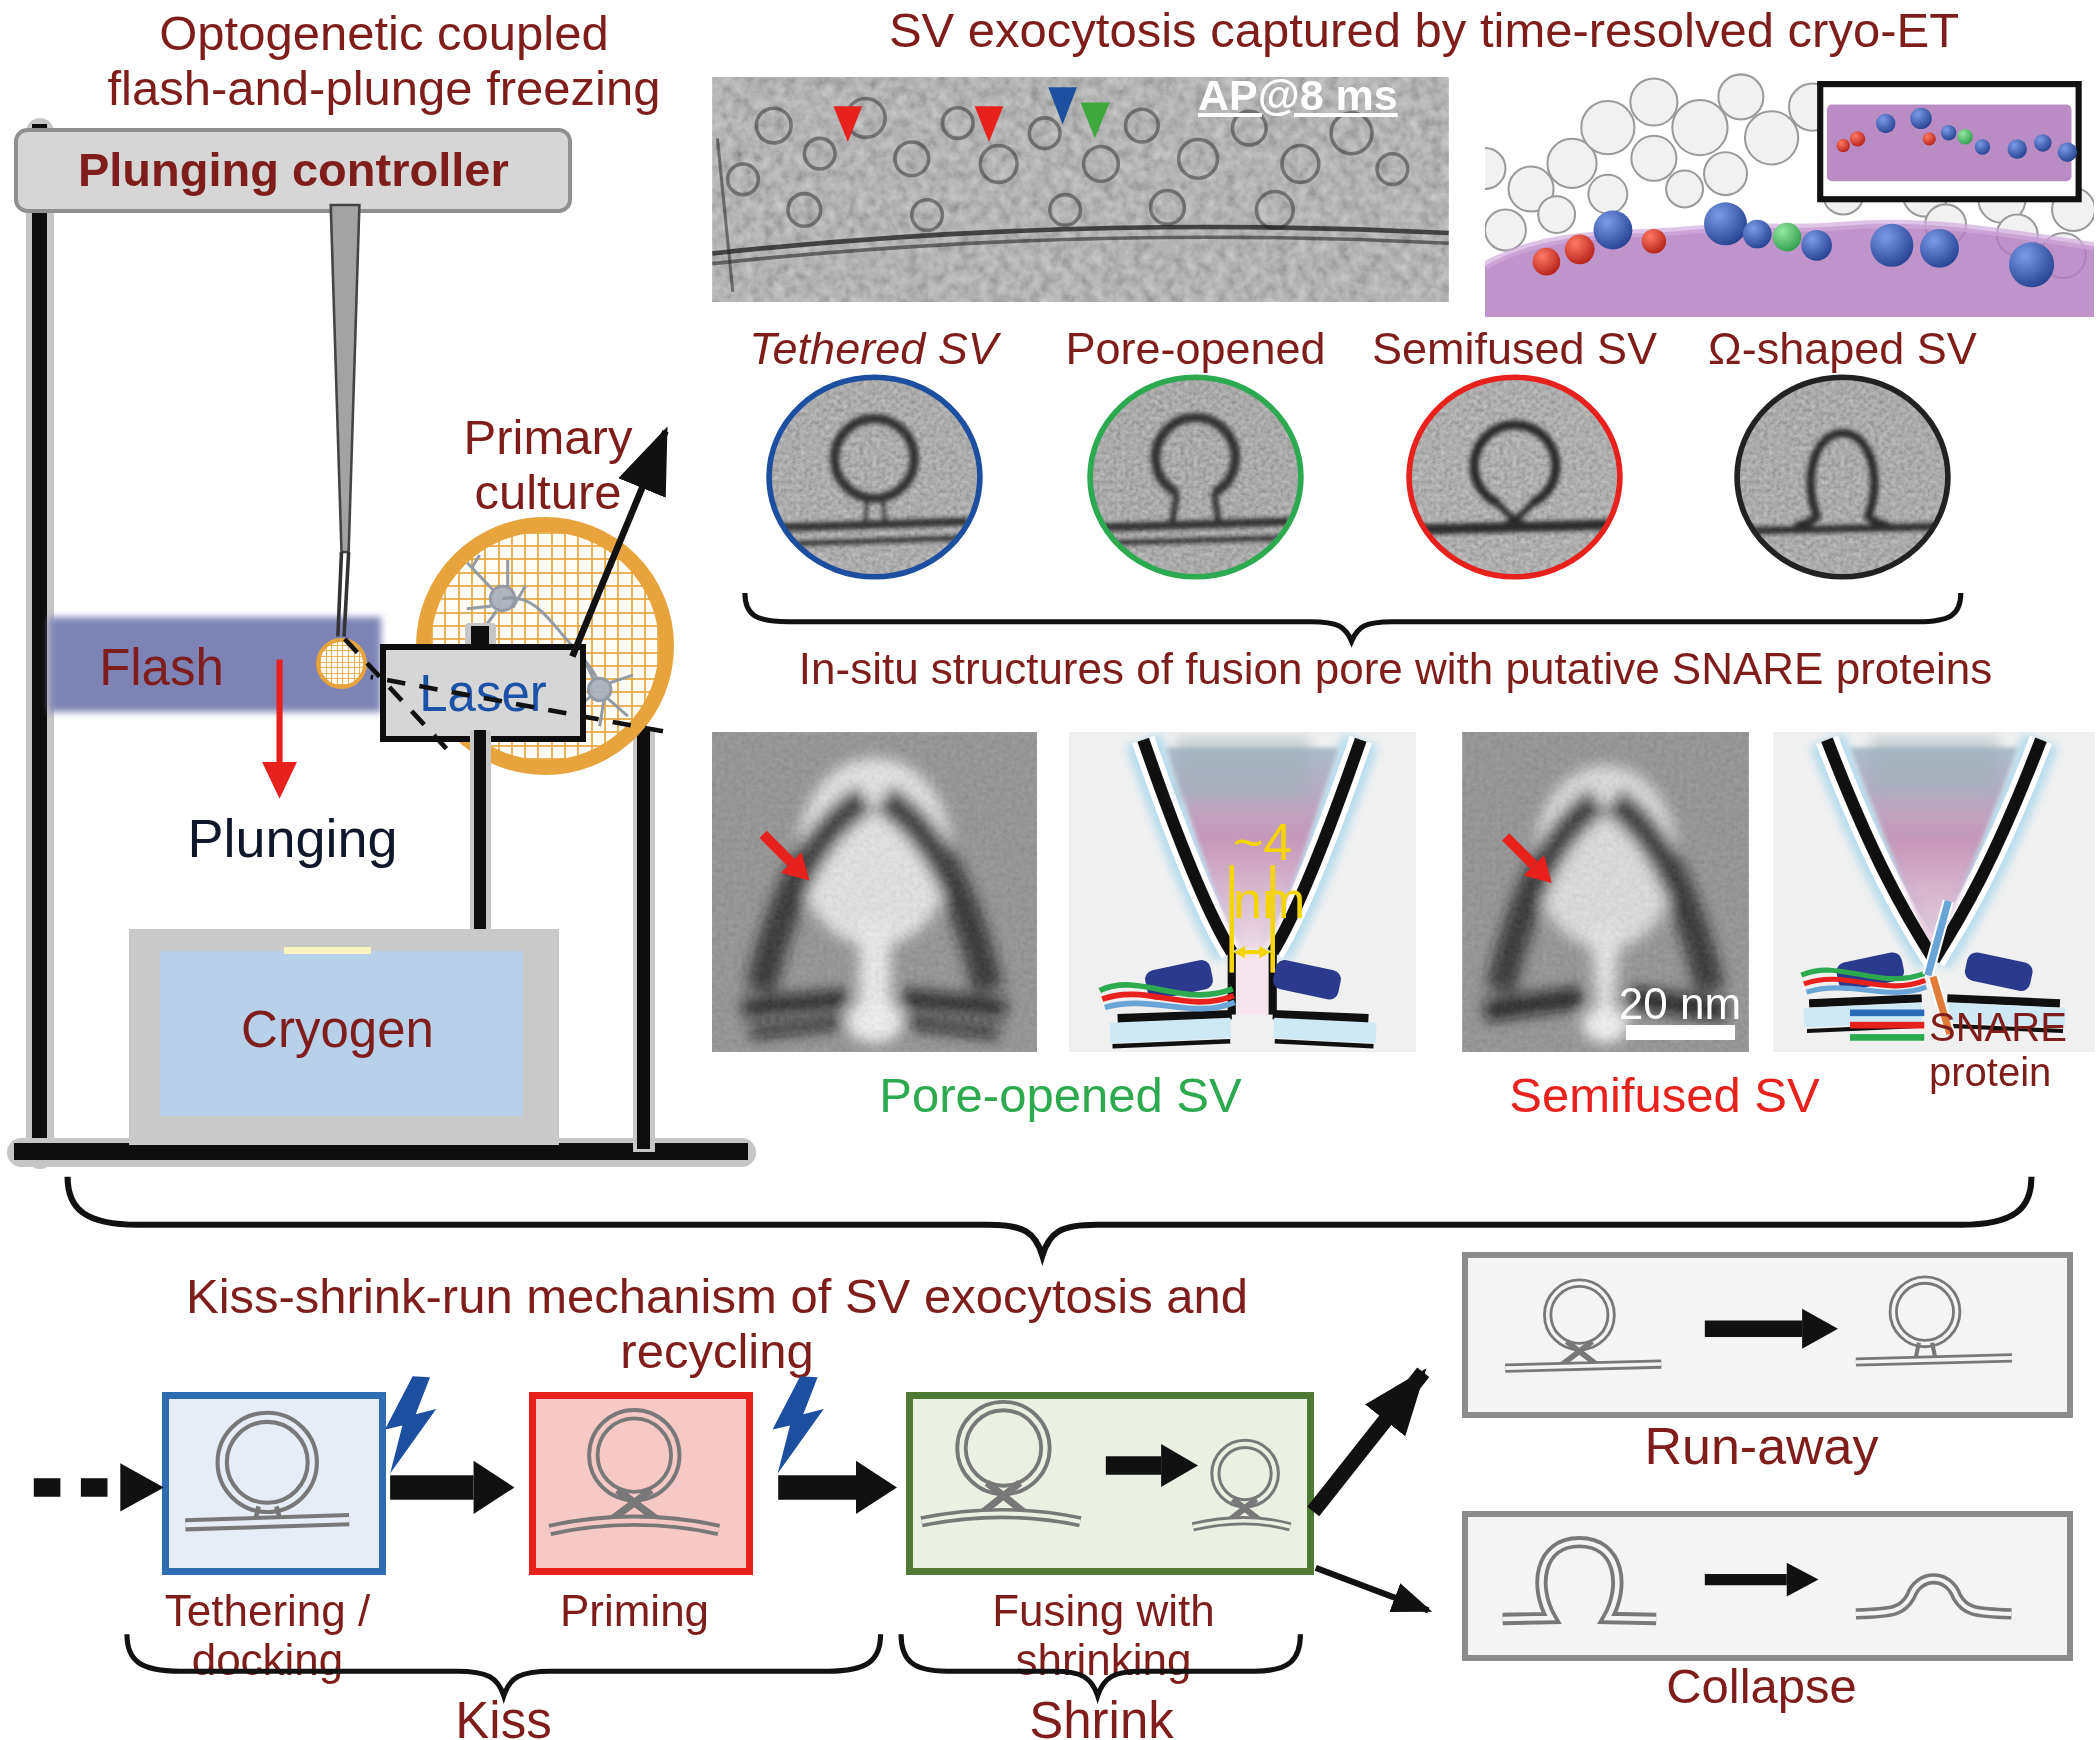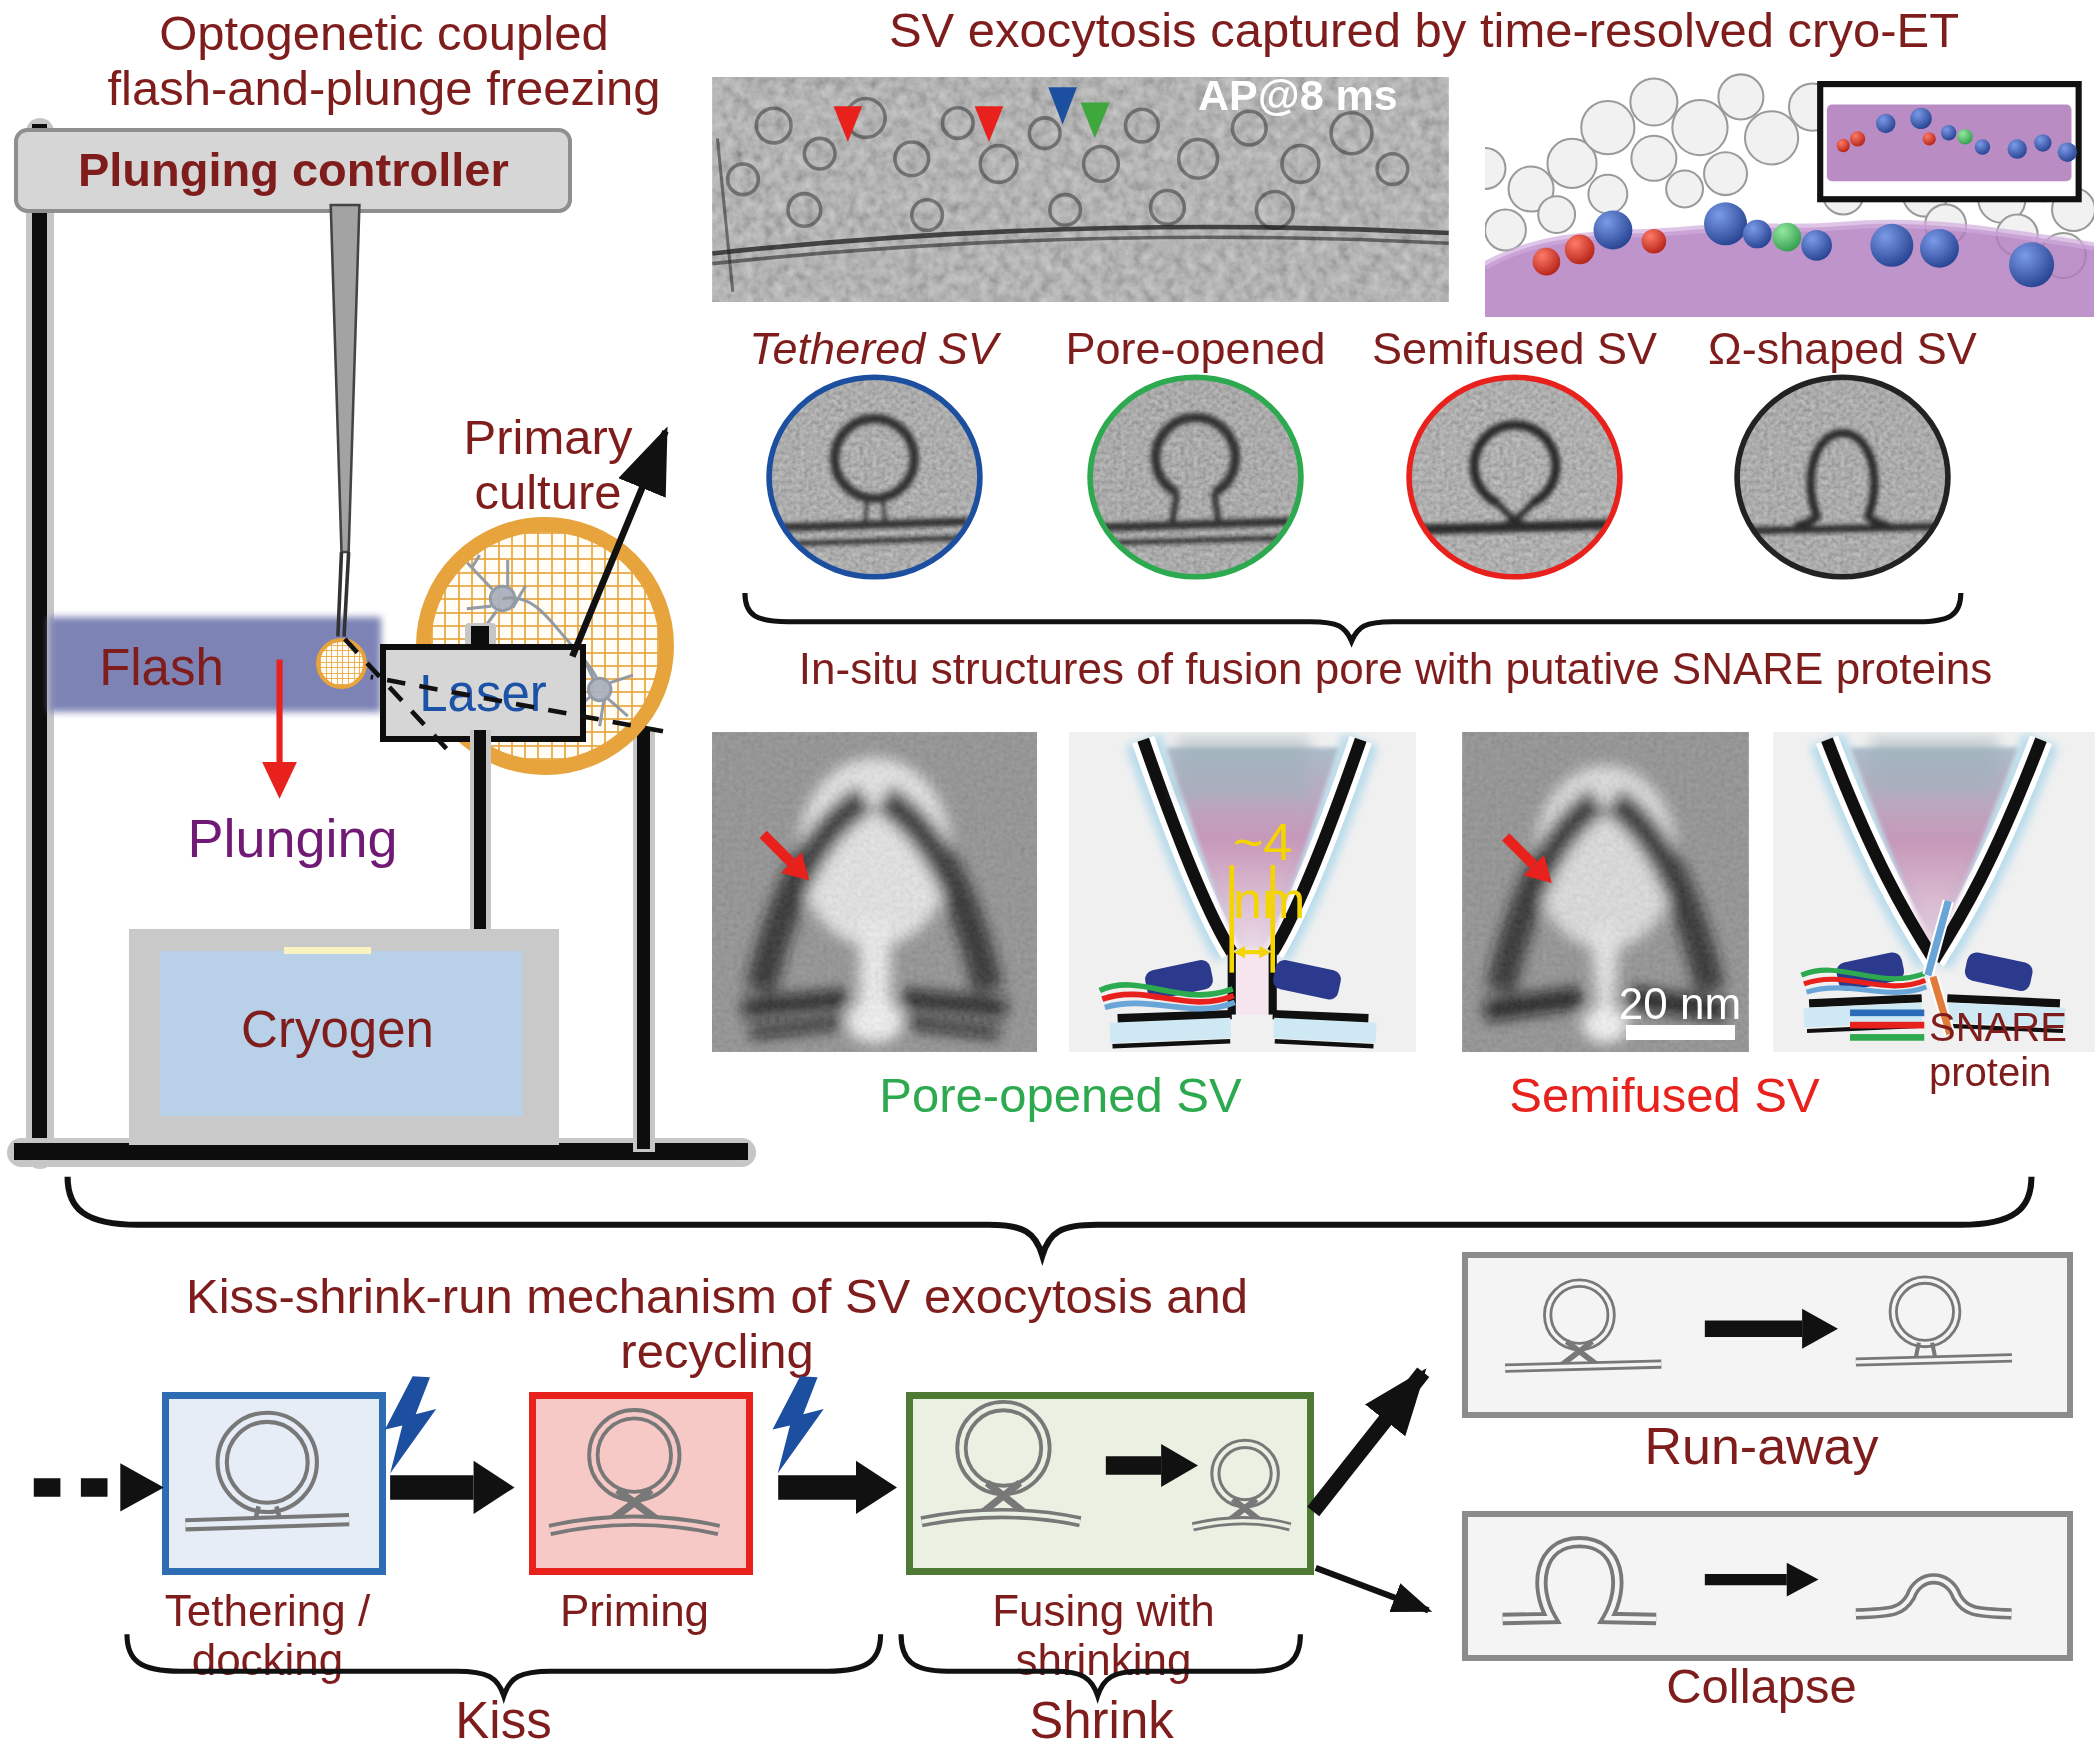--- a/index.html
+++ b/index.html
@@ -114,21 +114,21 @@
   <div class="abs gridmesh-fine" style="left:316px;top:638px;width:43px;height:43px;border:4.6px solid #e7a33c;border-radius:50%;"></div>
 
   <div class="abs" style="left:465px;top:623px;width:31px;height:23.6px;background:#c6c6c6;border-radius:4.1px;"></div>
   <div class="abs" style="left:471px;top:626px;width:18.4px;height:19.5px;background:#0d0d0d;"></div>
   <div class="abs" style="left:380px;top:644px;width:194px;height:86px;background:#d6d6d6;border:6.7px solid #0d0d0d;display:flex;align-items:center;justify-content:center;">
     <span style="font-size:51px;color:#1c53a8;">Laser</span>
   </div>
   <div class="abs" style="left:470px;top:730px;width:20.5px;height:415px;background:#c6c6c6;"></div>
   <div class="abs" style="left:474px;top:730px;width:12.3px;height:414px;background:#0d0d0d;"></div>
 
-  <div class="lbl" style="left:149px;top:808px;width:287px;font-size:54px;color:#701a75;">Plunging</div>
+  <div class="lbl" style="left:149px;top:808px;width:287px;font-size:54px;color:#0f172a;">Plunging</div>
 
   <div class="abs" style="left:129px;top:929px;width:430px;height:216px;background:#c9c9c9;"></div>
   <div class="abs" style="left:160px;top:951px;width:363px;height:165px;background:#b8d0e8;"></div>
   <div class="abs" style="left:284px;top:947px;width:87px;height:7.2px;background:#f8f3c0;"></div>
   <div class="lbl" style="left:184px;top:1001px;width:307px;font-size:51px;text-align:center;">Cryogen</div>
 
   <div class="lbl" style="left:871px;top:2.6px;width:1106px;font-size:49px;">SV exocytosis captured by time-resolved cryo-ET</div>
 
   <svg class="panelbox" style="left:712px;top:77px;" width="737" height="225" viewBox="0 0 1440 440">
     <rect width="1440" height="440" fill="#ababab"></rect>
@@ -158,21 +158,21 @@
     <g fill="none" stroke="#1c1c1c">
       <path d="M0,345 C420,300 900,278 1440,305" stroke-width="9" opacity="0.75"></path>
       <path d="M0,365 C420,320 900,298 1440,325" stroke-width="7" opacity="0.55"></path>
       <path d="M40,420 L10,120" stroke-width="6" opacity="0.5"></path>
     </g>
     <polygon points="237,57 293,57 265,127" fill="#e8211d"></polygon>
     <polygon points="513,57 569,57 541,127" fill="#e8211d"></polygon>
     <polygon points="657,20 713,20 685,93" fill="#1d4fa0"></polygon>
     <polygon points="720,50 777,50 748,120" fill="#3fa83c"></polygon>
   </svg>
-  <div class="lbl" style="left:1198px;top:71px;width:241px;font-size:43px;font-weight:bold;color:#fff;text-align:left;">AP@8 ms</div>
+  <div class="lbl" style="left:1198px;top:71px;width:241px;font-size:43px;font-weight:bold;color:#fff;text-align:left;text-decoration:underline;">AP@8 ms</div>
 
   <svg class="panelbox" style="left:1485px;top:61px;" width="609" height="256" viewBox="0 0 1190 500">
     <g fill="#f1f1f1" stroke="#9a9a9a" stroke-width="4">
       <circle cx="90" cy="250" r="44"></circle>
         <circle cx="170" cy="200" r="48"></circle>
         <circle cx="240" cy="130" r="52"></circle>
       <circle cx="330" cy="80" r="46"></circle>
         <circle cx="420" cy="130" r="54"></circle>
         <circle cx="330" cy="190" r="44"></circle>
       <circle cx="500" cy="70" r="44"></circle>

